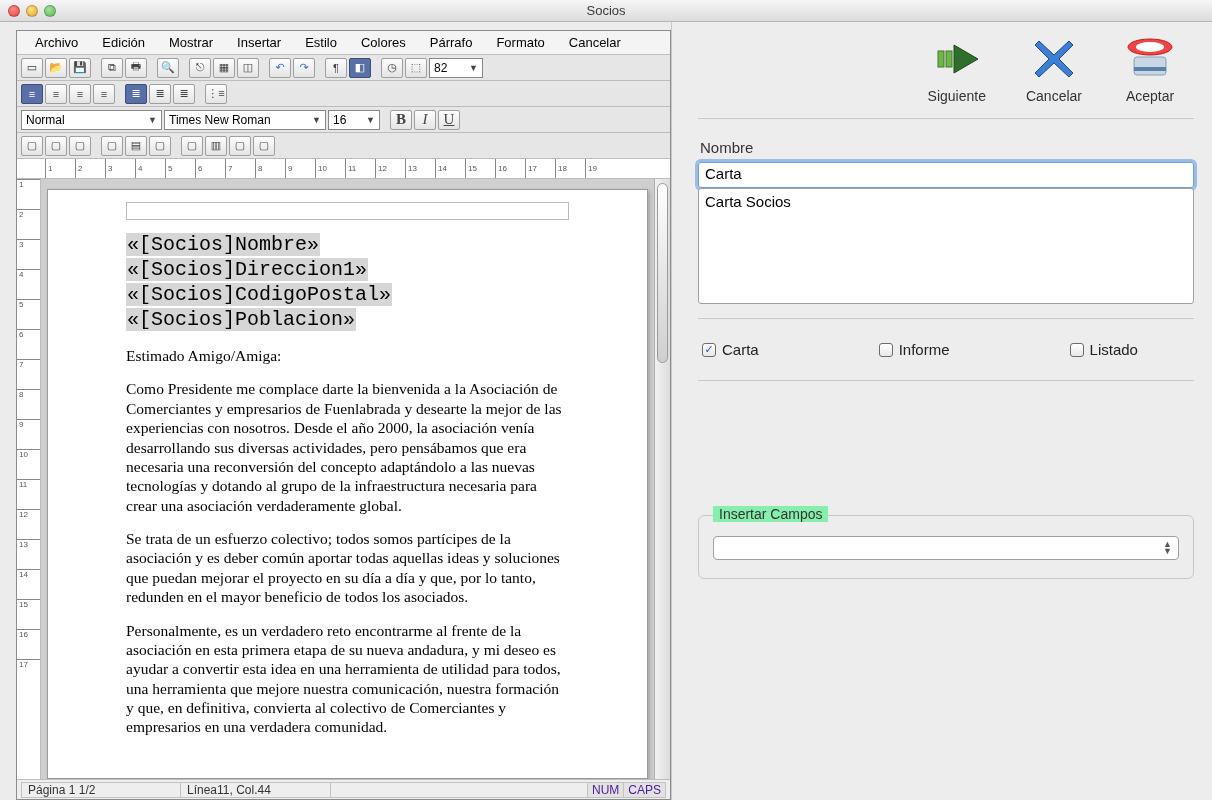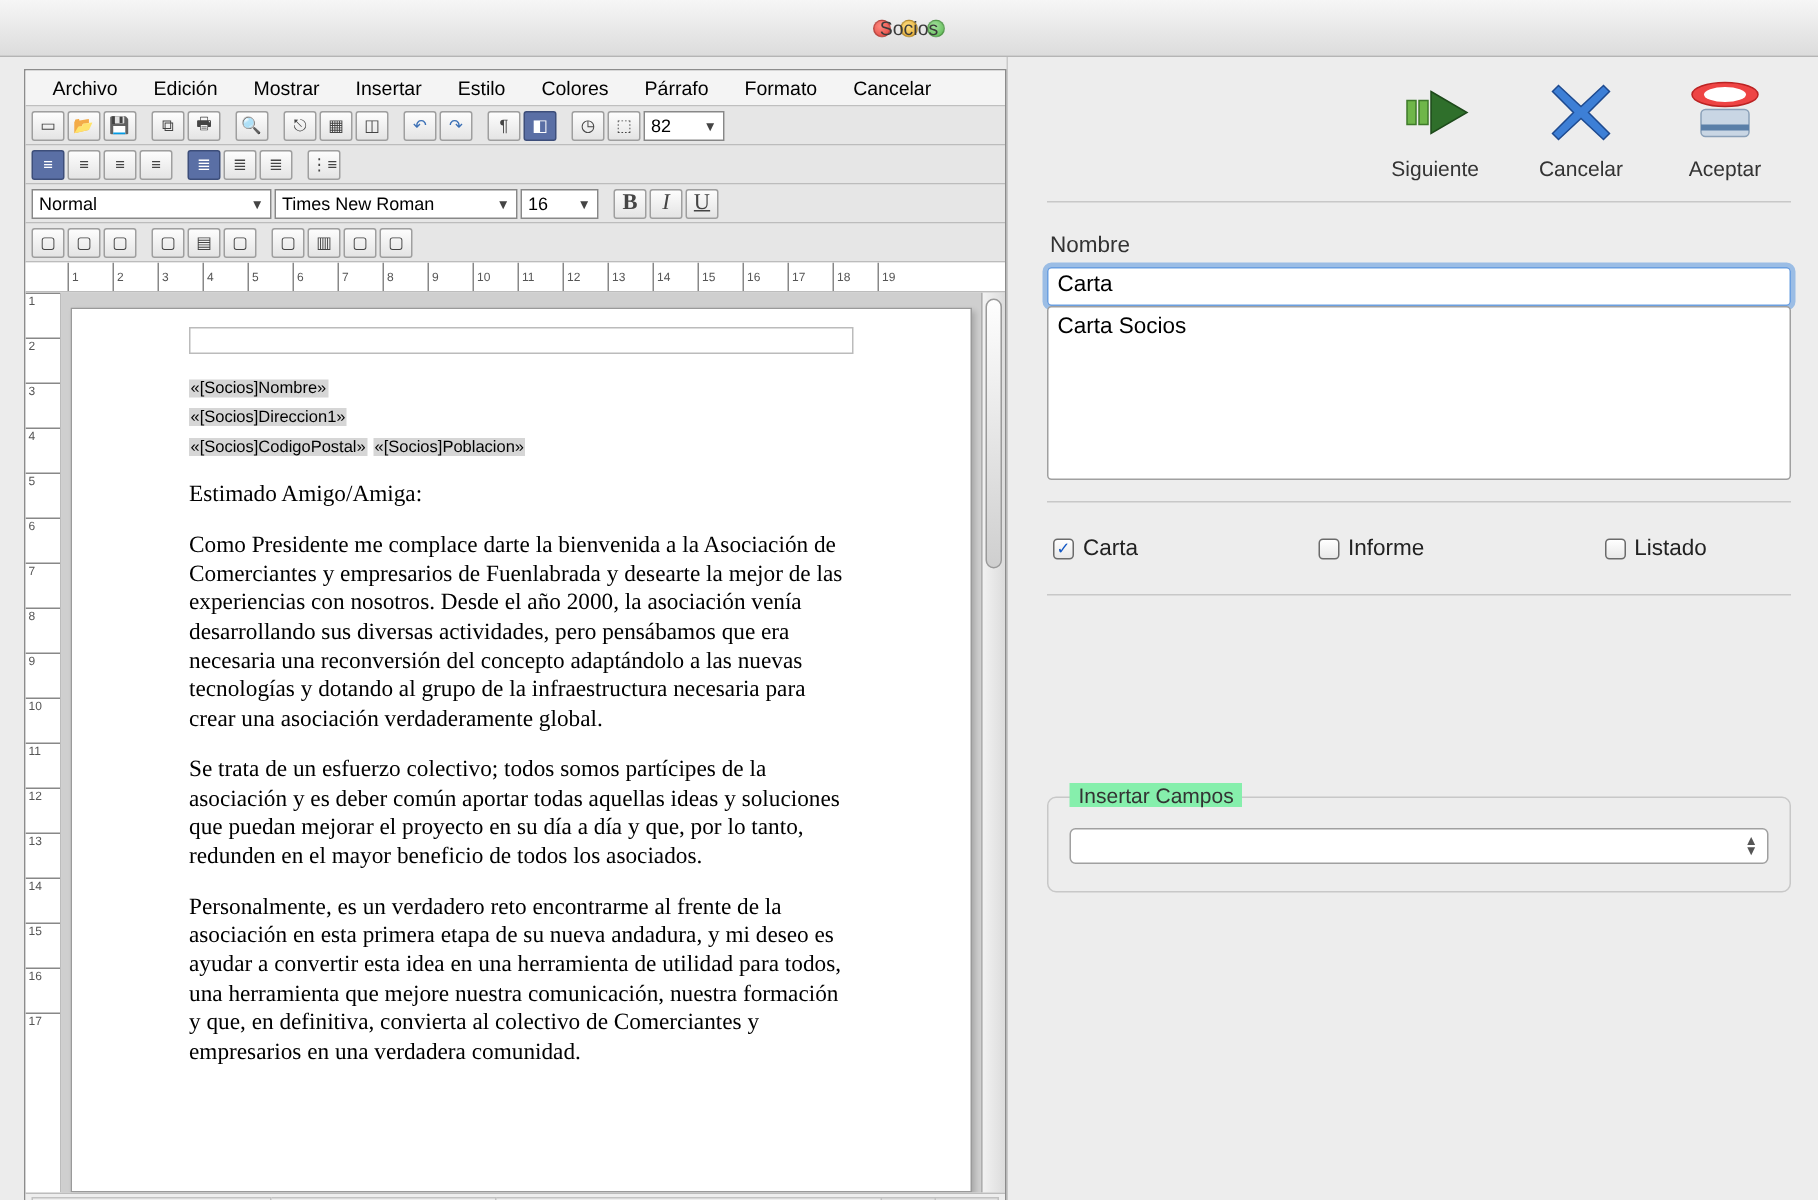--- a/index.html
+++ b/index.html
@@ -1,17 +1,17 @@
 <!DOCTYPE html>
 <html><head>
 <meta charset="utf-8">
 <style>
   * { box-sizing: border-box; margin: 0; padding: 0; }
   body { font-family: "Lucida Grande", "Helvetica Neue", Arial, sans-serif; font-size: 13px; background: #ededed; width: 1212px; height: 800px; overflow: hidden; }
-  .titlebar { height: 38px; background: linear-gradient(#f6f6f6,#dcdcdc); border-bottom:1px solid #b5b5b5; display:flex; align-items:center; padding:0 8px; position:relative;justify-content:center;}
+  .titlebar { height: 22px; background: linear-gradient(#f6f6f6,#dcdcdc); border-bottom:1px solid #b5b5b5; display:flex; align-items:center; padding:0 8px; position:relative;}
   .traffic { display:flex; gap:6px; }
   .traffic span { width:12px; height:12px; border-radius:50%; display:inline-block; border:1px solid rgba(0,0,0,0.2);}
   .tl-red { background: radial-gradient(circle at 40% 35%, #ff8a80, #e0443e);}
   .tl-yel { background: radial-gradient(circle at 40% 35%, #ffe082, #e1a327);}
   .tl-grn { background: radial-gradient(circle at 40% 35%, #a5e1a0, #58b84c);}
   .title-text { position:absolute; left:0; right:0; text-align:center; font-size:13px; color:#3b3b3b;}
   .app { display:flex; height: calc(800px - 22px); }
   
   .editor-pane { width: 672px; background:#ececec; display:flex; flex-direction:column; border-right:1px solid #c9c9c9;}
   .editor-pane-inner { margin:8px 0 0 16px; border:1px solid #8c8c8c; background:#e9e9e9; display:flex; flex-direction:column; flex:1; min-height:0;}
@@ -29,21 +29,21 @@
   .ruler-h { height:20px; background:#fff; border-bottom:1px solid #bcbcbc; position:relative; overflow:hidden; font-size:8px; color:#555;}
   .ruler-h .ticks { position:absolute; left:28px; right:0; top:0; bottom:0; display:flex; }
   .ruler-h .tick { width:30px; border-left:1px solid #888; height:100%; position:relative;}
   .ruler-h .tick span { position:absolute; left:2px; top:5px;}
   .doc-scroll { flex:1; display:flex; background:#cfcfcf; overflow:hidden; position:relative;}
   .ruler-v { width:24px; background:#fff; border-right:1px solid #bcbcbc; font-size:8px; color:#555; display:flex; flex-direction:column;}
   .ruler-v .vtick { height:30px; border-top:1px solid #888; padding-left:2px;}
   .page-area { flex:1; background:#cfcfcf; padding:10px 6px 0 6px; overflow:hidden; position:relative;}
   .page { background:#fff; border:1px solid #9a9a9a; box-shadow:2px 2px 4px rgba(0,0,0,0.2); padding:12px 78px 12px 78px; height:100%; overflow:hidden;}
   .page-field { border:1px solid #bbb; height:18px; margin-bottom:12px;}
-  .merge { background:#d6d6d6; font-family:Liberation Sans, sans-serif; font-size:11px; padding:0 1px;}
+  .merge { background:#d6d6d6; font-family:Liberation Mono, monospace; font-size:20px; padding:0 1px;}
   .doc-body { font-family:"Times New Roman", serif; font-size:15.5px; color:#000; line-height:1.25;}
   .doc-body p { margin-bottom:14px; }
   .vscroll { width:16px; background:linear-gradient(to right,#f2f2f2,#dcdcdc); border-left:1px solid #aeaeae; display:flex; flex-direction:column;}
   .vscroll .track { flex:1; position:relative;}
   .vscroll .thumb { position:absolute; left:2px; right:2px; top:4px; height:180px; background:linear-gradient(#fefefe,#cfcfcf); border:1px solid #9a9a9a; border-radius:6px;}
   .statusbar { height:20px; background:#eee; border-top:1px solid #bcbcbc; display:flex; align-items:center; font-size:12px; color:#333; padding:0 4px;}
   .statusbar .cell { border:1px solid #c2c2c2; padding:0 6px; height:16px; display:flex; align-items:center; margin-right:0;}
   .statusbar .cell + .cell { border-left:none;}
   .statusbar .spacer { flex:1; border:1px solid #c2c2c2; border-left:none; height:16px;}
   .statusbar .ind { border:1px solid #c2c2c2; border-left:none; padding:0 4px; height:16px; display:flex; align-items:center; color:#4c1d95; background:#e2e2e2;}
@@ -129,21 +129,21 @@
         <div class="tbtn">≡</div>
         <div class="sep"></div>
         <div class="tbtn pressed">≣</div>
         <div class="tbtn">≣</div>
         <div class="tbtn">≣</div>
         <div class="sep"></div>
         <div class="tbtn">⋮≡</div>
       </div>
 
       <div class="toolbar-row">
-        <div class="dropdown" style="width:160px;">
+        <div class="dropdown" style="width:141px;">
           <span>Normal</span>
             <span class="caret">▼</span>
         </div>
         <div class="dropdown" style="width:162px;">
           <span>Times New Roman</span>
             <span class="caret">▼</span>
         </div>
         <div class="dropdown" style="width:52px;">
           <span>16</span>
             <span class="caret">▼</span>

